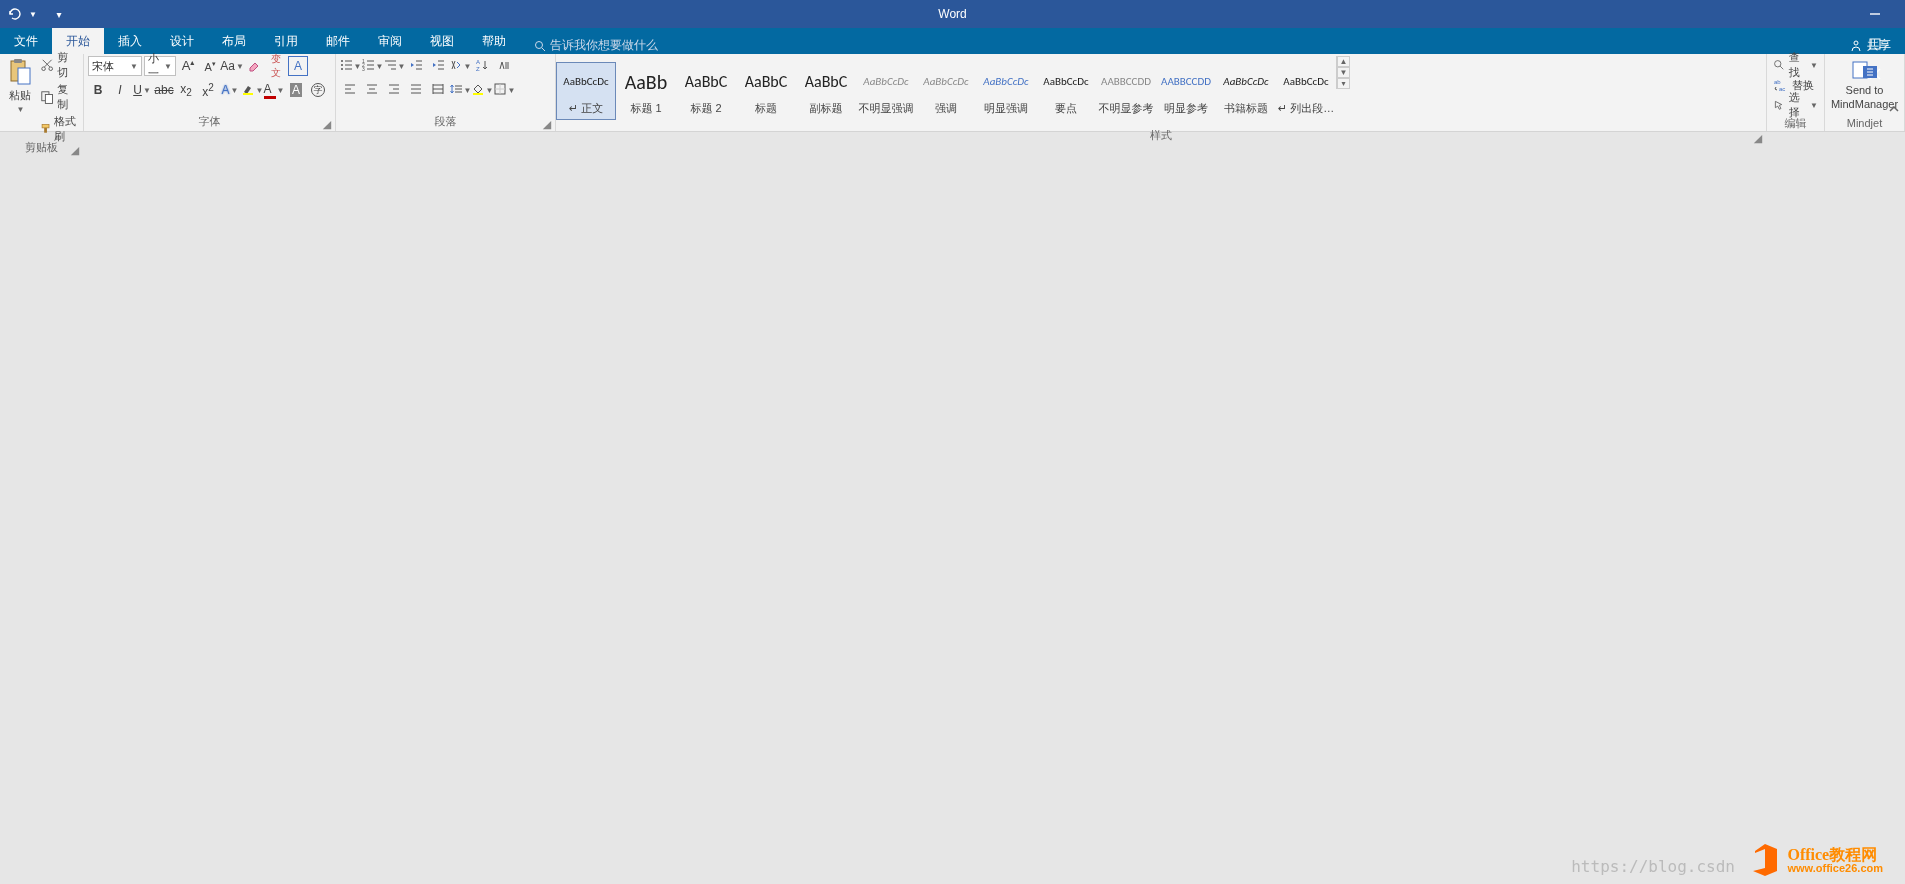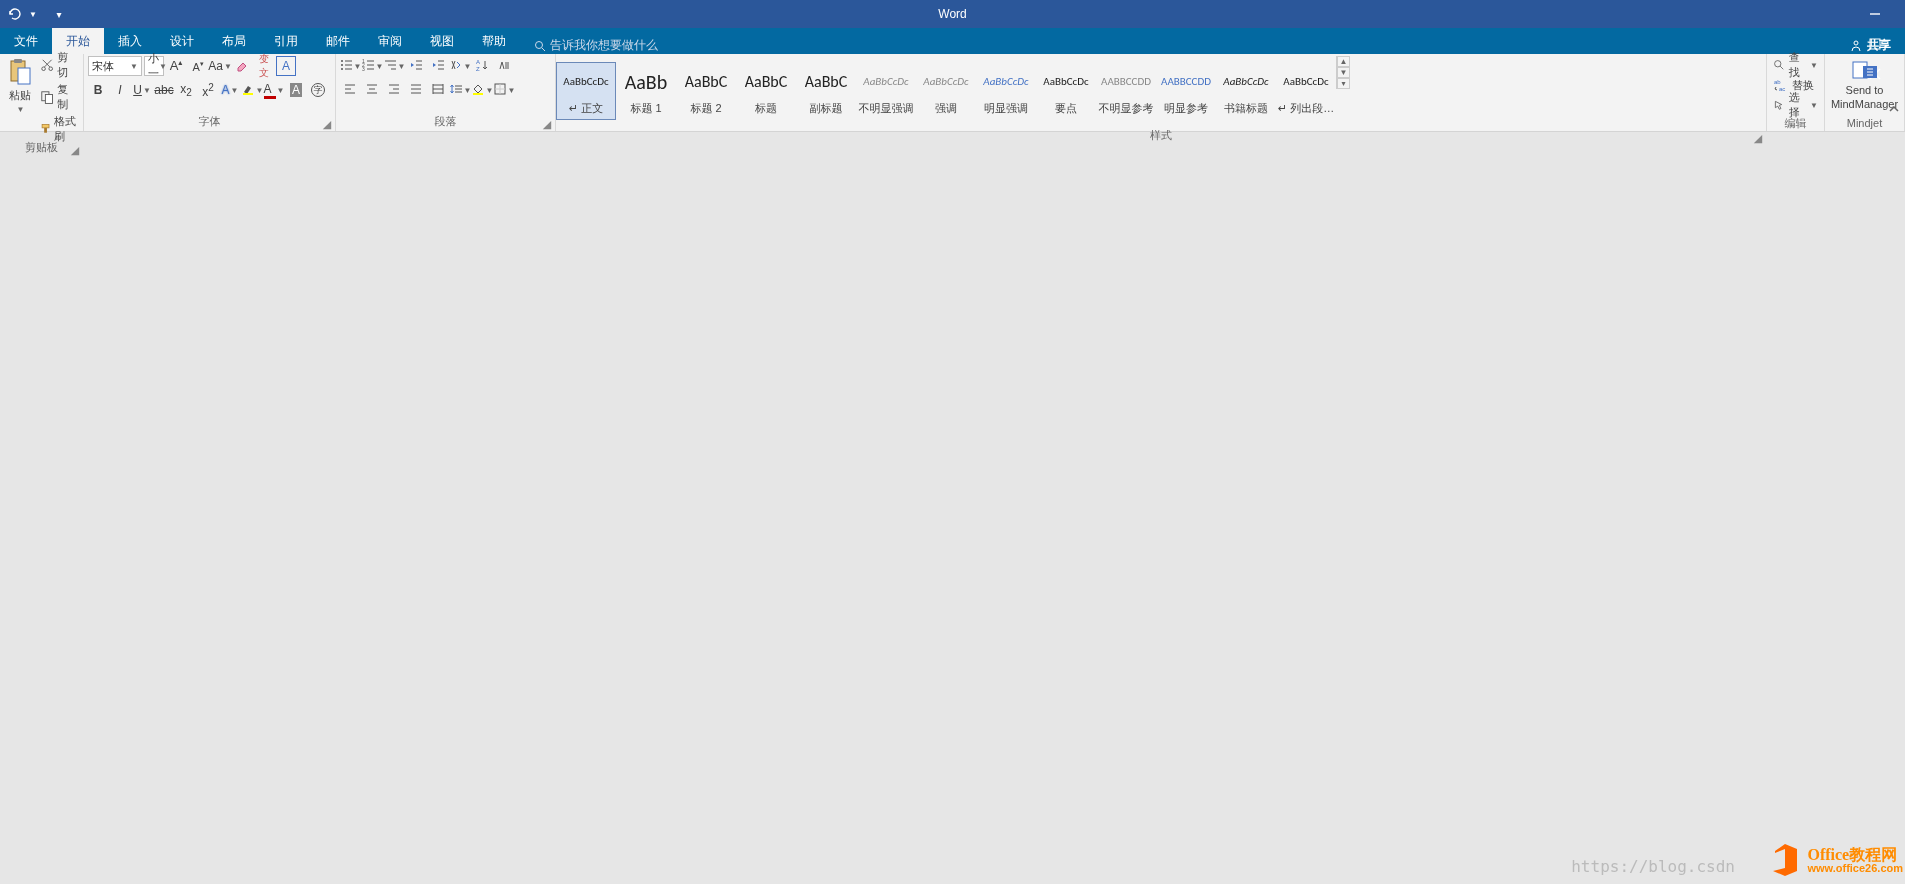--- a/index.html
+++ b/index.html
@@ -9,21 +9,21 @@
 .titlebar .qat { display: flex; align-items: center; padding-left: 6px; gap: 6px; }
 .titlebar .appname { position: absolute; left: 50%; transform: translateX(-50%); font-size: 12px; }
 .titlebar .right { margin-left: auto; display: flex; align-items: center; gap: 10px; padding-right: 6px; flex-direction: column; }
 .login-btn { background: #355f9e; border: 1px solid #fff; color: #fff; font-size: 11px; padding: 1px 12px; cursor: pointer; }
 .winbtn { width: 40px; height: 20px; display: flex; align-items: center; justify-content: center; color: #fff; cursor: pointer; font-size: 12px; }
 
 .tabstrip { height: 26px; background: #0369a1; display: flex; align-items: flex-end; }
 .tab { color: #fff; font-size: 12px; padding: 0 14px; height: 100%; display: flex; align-items: center; cursor: pointer; }
 .tab.active { background: #f3f3f3; color: #2b579a; }
 .tellme { display: flex; align-items: center; color: #cdd9ea; font-size: 12px; margin-left: 14px; gap: 4px; }
-.share { margin-left: auto; color: #fff; font-size: 12px; display: flex; align-items: center; gap: 4px; padding-right: 14px; cursor: pointer; font-weight: bold; }
+.share { margin-left: auto; color: #fff; font-size: 12px; display: flex; align-items: center; gap: 4px; padding-right: 14px; cursor: pointer; }
 
 .ribbon { height: 78px; background: #f3f3f3; border-bottom: 1px solid #d4d4d4; display: flex; }
 .group { border-right: 1px solid #d9d9d9; display: flex; flex-direction: column; position: relative; }
 .group-body { flex: 1; display: flex; align-items: flex-start; padding: 2px 4px; }
 .group-label { font-size: 11px; color: #666; text-align: center; padding-bottom: 2px; position: relative; }
 .group-label .launcher { position: absolute; right: 3px; bottom: 3px; width: 10px; height: 10px; color: #888; cursor: pointer; }
 
 .vbtn { display: flex; flex-direction: column; align-items: center; font-size: 11px; color: #444; cursor: pointer; padding: 2px 4px; gap: 2px; }
 .hbtn { display: flex; align-items: center; gap: 3px; font-size: 11px; color: #444; cursor: pointer; height: 18px; padding: 0 2px; }
 .icon { display: inline-flex; align-items: center; justify-content: center; }
@@ -38,21 +38,21 @@
 .style-item { width: 60px; height: 58px; border: 1px solid transparent; display: flex; flex-direction: column; align-items: center; justify-content: center; cursor: pointer; margin: 8px 0; }
 .style-item.sel { border: 1px solid #6b89b8; background: #d5e1f2; }
 .style-preview { font-family: Calibri, sans-serif; font-size: 11px; height: 30px; display: flex; align-items: center; justify-content: center; overflow: hidden; }
 .style-name { font-size: 11px; color: #444; margin-top: 4px; white-space: nowrap; }
 .gallery-scroll { width: 14px; display: flex; flex-direction: column; border-left: 1px solid #ccc; margin: 2px 0; }
 .gallery-scroll div { flex: 1; display: flex; align-items: center; justify-content: center; font-size: 8px; cursor: pointer; color: #666; border: 1px solid #ccc; }
 
 .collapse-btn { position: absolute; right: 4px; top: 102px; color: #666; font-size: 12px; cursor: pointer; }
 
 .watermark-url { position: absolute; right: 170px; bottom: 8px; color: #bbb; font-size: 16px; font-family: monospace; margin-left: 12px; }
-.watermark-logo { position: absolute; right: 2px; bottom: 6px; display: flex; align-items: center; gap: 4px; }
+.watermark-logo { position: absolute; right: 22px; bottom: 6px; display: flex; align-items: center; gap: 4px; }
 .wlogo-text { display: flex; flex-direction: column; line-height: 1; }
 .wlogo-cn { color: #ff8c00; font-weight: bold; font-size: 16px; font-family: "Microsoft YaHei"; }
 .wlogo-en { color: #ff8c00; font-weight: bold; font-size: 11px; }
 </style>
 </head>
 <body>
 
 <div class="titlebar">
   <div class="qat">
     <span class="icon icon16">
@@ -176,21 +176,21 @@
     </div>
   </div>
 
   <div class="group" style="width:252px">
     <div class="group-body" style="flex-direction:column">
       <div class="fontrow">
         <div class="select" style="width:54px">
           <span>宋体</span>
           <span class="drop" style="margin-left:auto">▼</span>
         </div>
-        <div class="select" style="width:20px">
+        <div class="select" style="width:32px">
           <span>小一</span>
           <span class="drop" style="margin-left:auto">▼</span>
         </div>
         <div class="sqbtn" title="A+">
             <span style="font-size:13px">A<sup style="font-size:8px">▴</sup></span>
           </div>
         <div class="sqbtn">
             <span style="font-size:11px">A<sup style="font-size:7px">▾</sup></span>
           </div>
         <div class="sqbtn">

